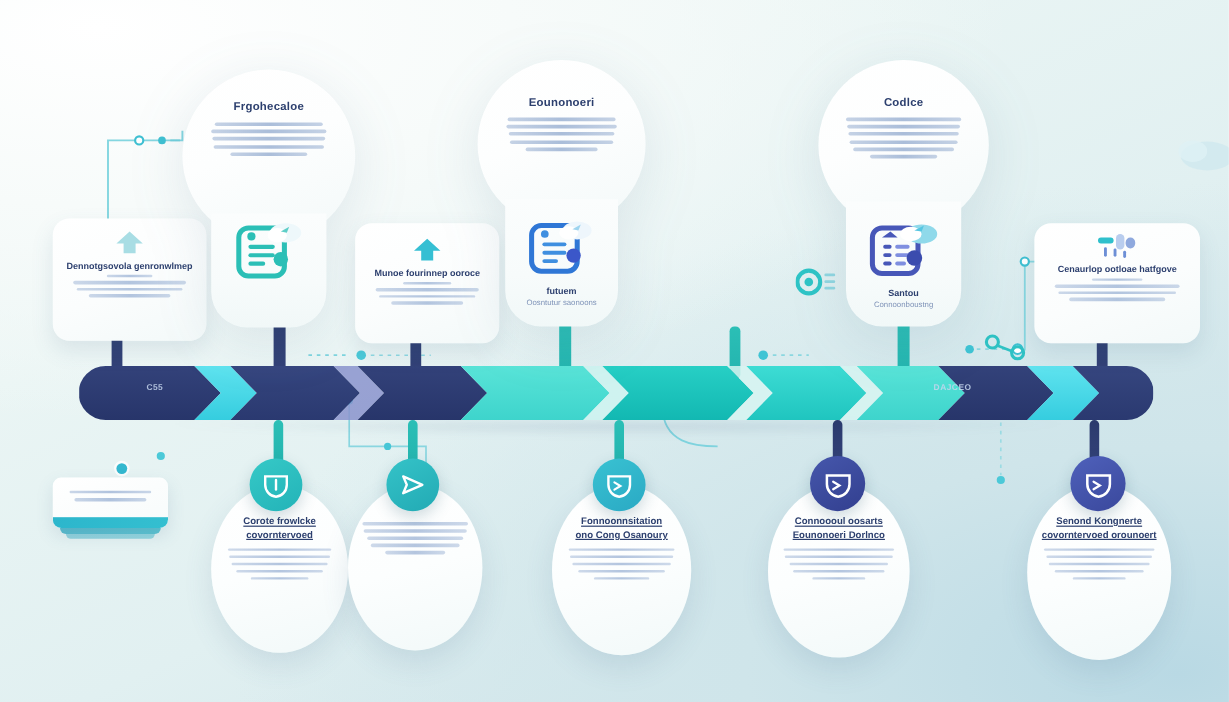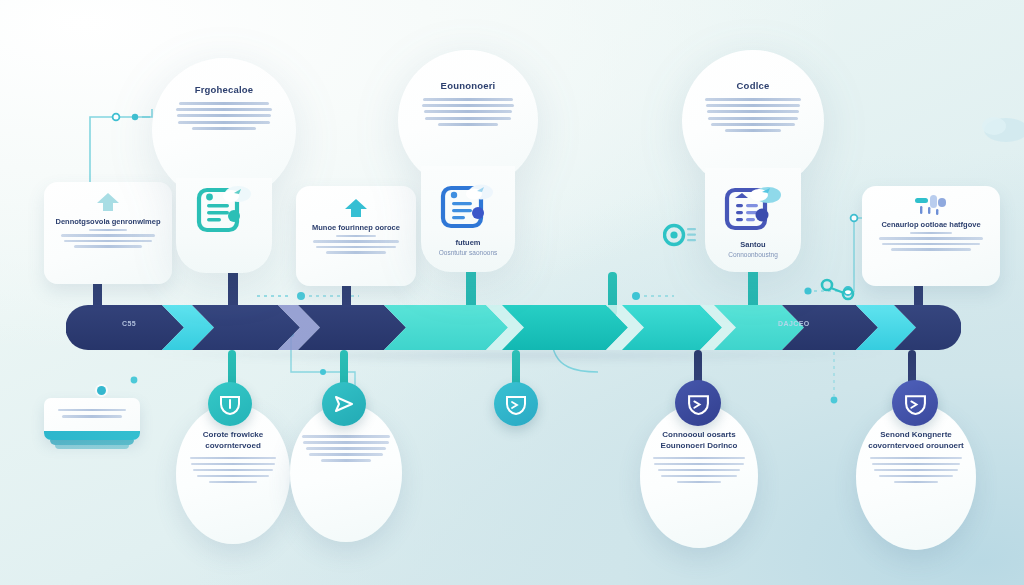--- a/index.html
+++ b/index.html
@@ -61,21 +61,21 @@
     box-shadow:0 8px 18px rgba(70,105,140,.13);
     text-align:center;}
   .minicard .mt{font-size:7.5px;font-weight:700;color:#2c3f6e;filter:blur(.4px);}
   .minicard .ml{height:2.4px;border-radius:2px;margin:3px auto;
     background:linear-gradient(90deg,rgba(125,155,200,.38),rgba(125,155,200,.58),rgba(125,155,200,.38));}
 
   
   .circlecard{position:absolute;border-radius:50%;
     background:linear-gradient(165deg,#ffffff 0%,#fcfefe 50%,#f2f9f9 100%);
     box-shadow:0 10px 24px rgba(70,105,140,.14);text-align:center;}
-  .circlecard .ct{font-size:8px;font-weight:700;color:#2c3f6e;line-height:1.35;filter:blur(.4px);}
+  .circlecard .ct{font-size:8px;font-weight:700;color:#2c3f6e;line-height:1.35;filter:blur(.4px);text-decoration:underline;}
   .circlecard .cl{height:2.6px;border-radius:2px;margin:3.4px auto;
     background:linear-gradient(90deg,rgba(122,152,198,.36),rgba(122,152,198,.56),rgba(122,152,198,.36));}
   .badge{position:absolute;border-radius:50%;display:flex;align-items:center;justify-content:center;
     box-shadow:0 5px 12px rgba(40,90,110,.22);}
 
   
   .stackcard{position:absolute;left:44px;top:398px;width:96px;height:42px;border-radius:7px;
     background:linear-gradient(160deg,#ffffff,#f7fbfb);box-shadow:0 6px 14px rgba(70,105,140,.15);
     overflow:hidden;}
   .stackcard .bar{position:absolute;left:0;bottom:0;width:100%;height:9px;
@@ -409,20 +409,33 @@
       <div class="cl" style="width:66%"></div>
       <div class="cl" style="width:44%"></div>
     </div>
   </div>
   <div class="badge" style="left:322px;top:382px;width:44px;height:44px;background:linear-gradient(150deg,#35c3c8,#22aab4)">
     <svg width="22" height="22" viewBox="0 0 22 22">
       <path d="M3,4 L19,11 L3,18 L6,11 z" fill="none" stroke="#fff" stroke-width="2" stroke-linejoin="round"></path>
     </svg>
   </div>
 
+  <div class="circlecard" style="left:460px;top:404px;width:116px;height:116px;padding-top:26px">
+    <div class="ct">
+      <div>Fonnoonnsitation</div>
+      <div>ono Cong Osanoury</div>
+    </div>
+    <div style="margin-top:5px">
+      <div class="cl" style="width:76%"></div>
+      <div class="cl" style="width:74%"></div>
+      <div class="cl" style="width:70%"></div>
+      <div class="cl" style="width:62%"></div>
+      <div class="cl" style="width:40%"></div>
+    </div>
+  </div>
   <div class="badge" style="left:494px;top:382px;width:44px;height:44px;background:linear-gradient(150deg,#39c2d2,#2aa9c4)">
     <svg width="22" height="22" viewBox="0 0 22 22">
       <path d="M2,4 h18 v7 a10,10 0 0 1 -9,10 A10,10 0 0 1 2,11 z" fill="none" stroke="#fff" stroke-width="2"></path>
       <path d="M7,9 l5,3 -5,3" fill="none" stroke="#fff" stroke-width="1.8" stroke-linecap="round"></path>
     </svg>
   </div>
 
   <div class="circlecard" style="left:640px;top:404px;width:118px;height:118px;padding-top:26px">
     <div class="ct">
       <div>Connoooul oosarts</div>

